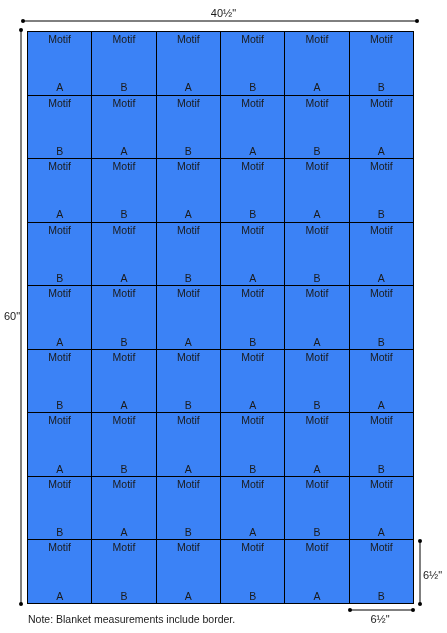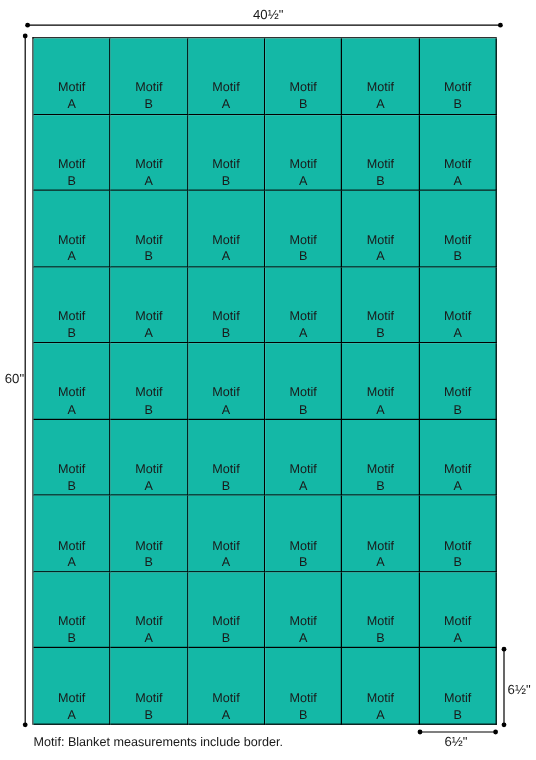--- a/index.html
+++ b/index.html
@@ -71,25 +71,25 @@
     border-left: 1px solid #000;
     box-sizing: border-box;
   }
   .cell {
     border-right: 1px solid #000;
     border-bottom: 1px solid #000;
     box-sizing: border-box;
     display: flex;
     flex-direction: column;
     align-items: center;
-    justify-content: flex-end;
+    justify-content: space-between;
     font-size: 10.5px;
     line-height: 1.35;
     color: #1a1a1a;
-    background: #14b8a6;
+    background: #3b82f6;
   }
   .cell .motif-word,
   .cell .motif-letter {
     display: block;
     text-align: center;
   }
 
   
   #note {
     position: absolute;
@@ -363,15 +363,15 @@
       <div class="cell">
         <span class="motif-word">Motif</span>
         <span class="motif-letter">A</span>
       </div>
       <div class="cell">
         <span class="motif-word">Motif</span>
         <span class="motif-letter">B</span>
       </div>
     </div>
 
-  <div id="note">Motif: Blanket measurements include border.</div>
+  <div id="note">Note: Blanket measurements include border.</div>
 
 </div>
 
 </body></html>

